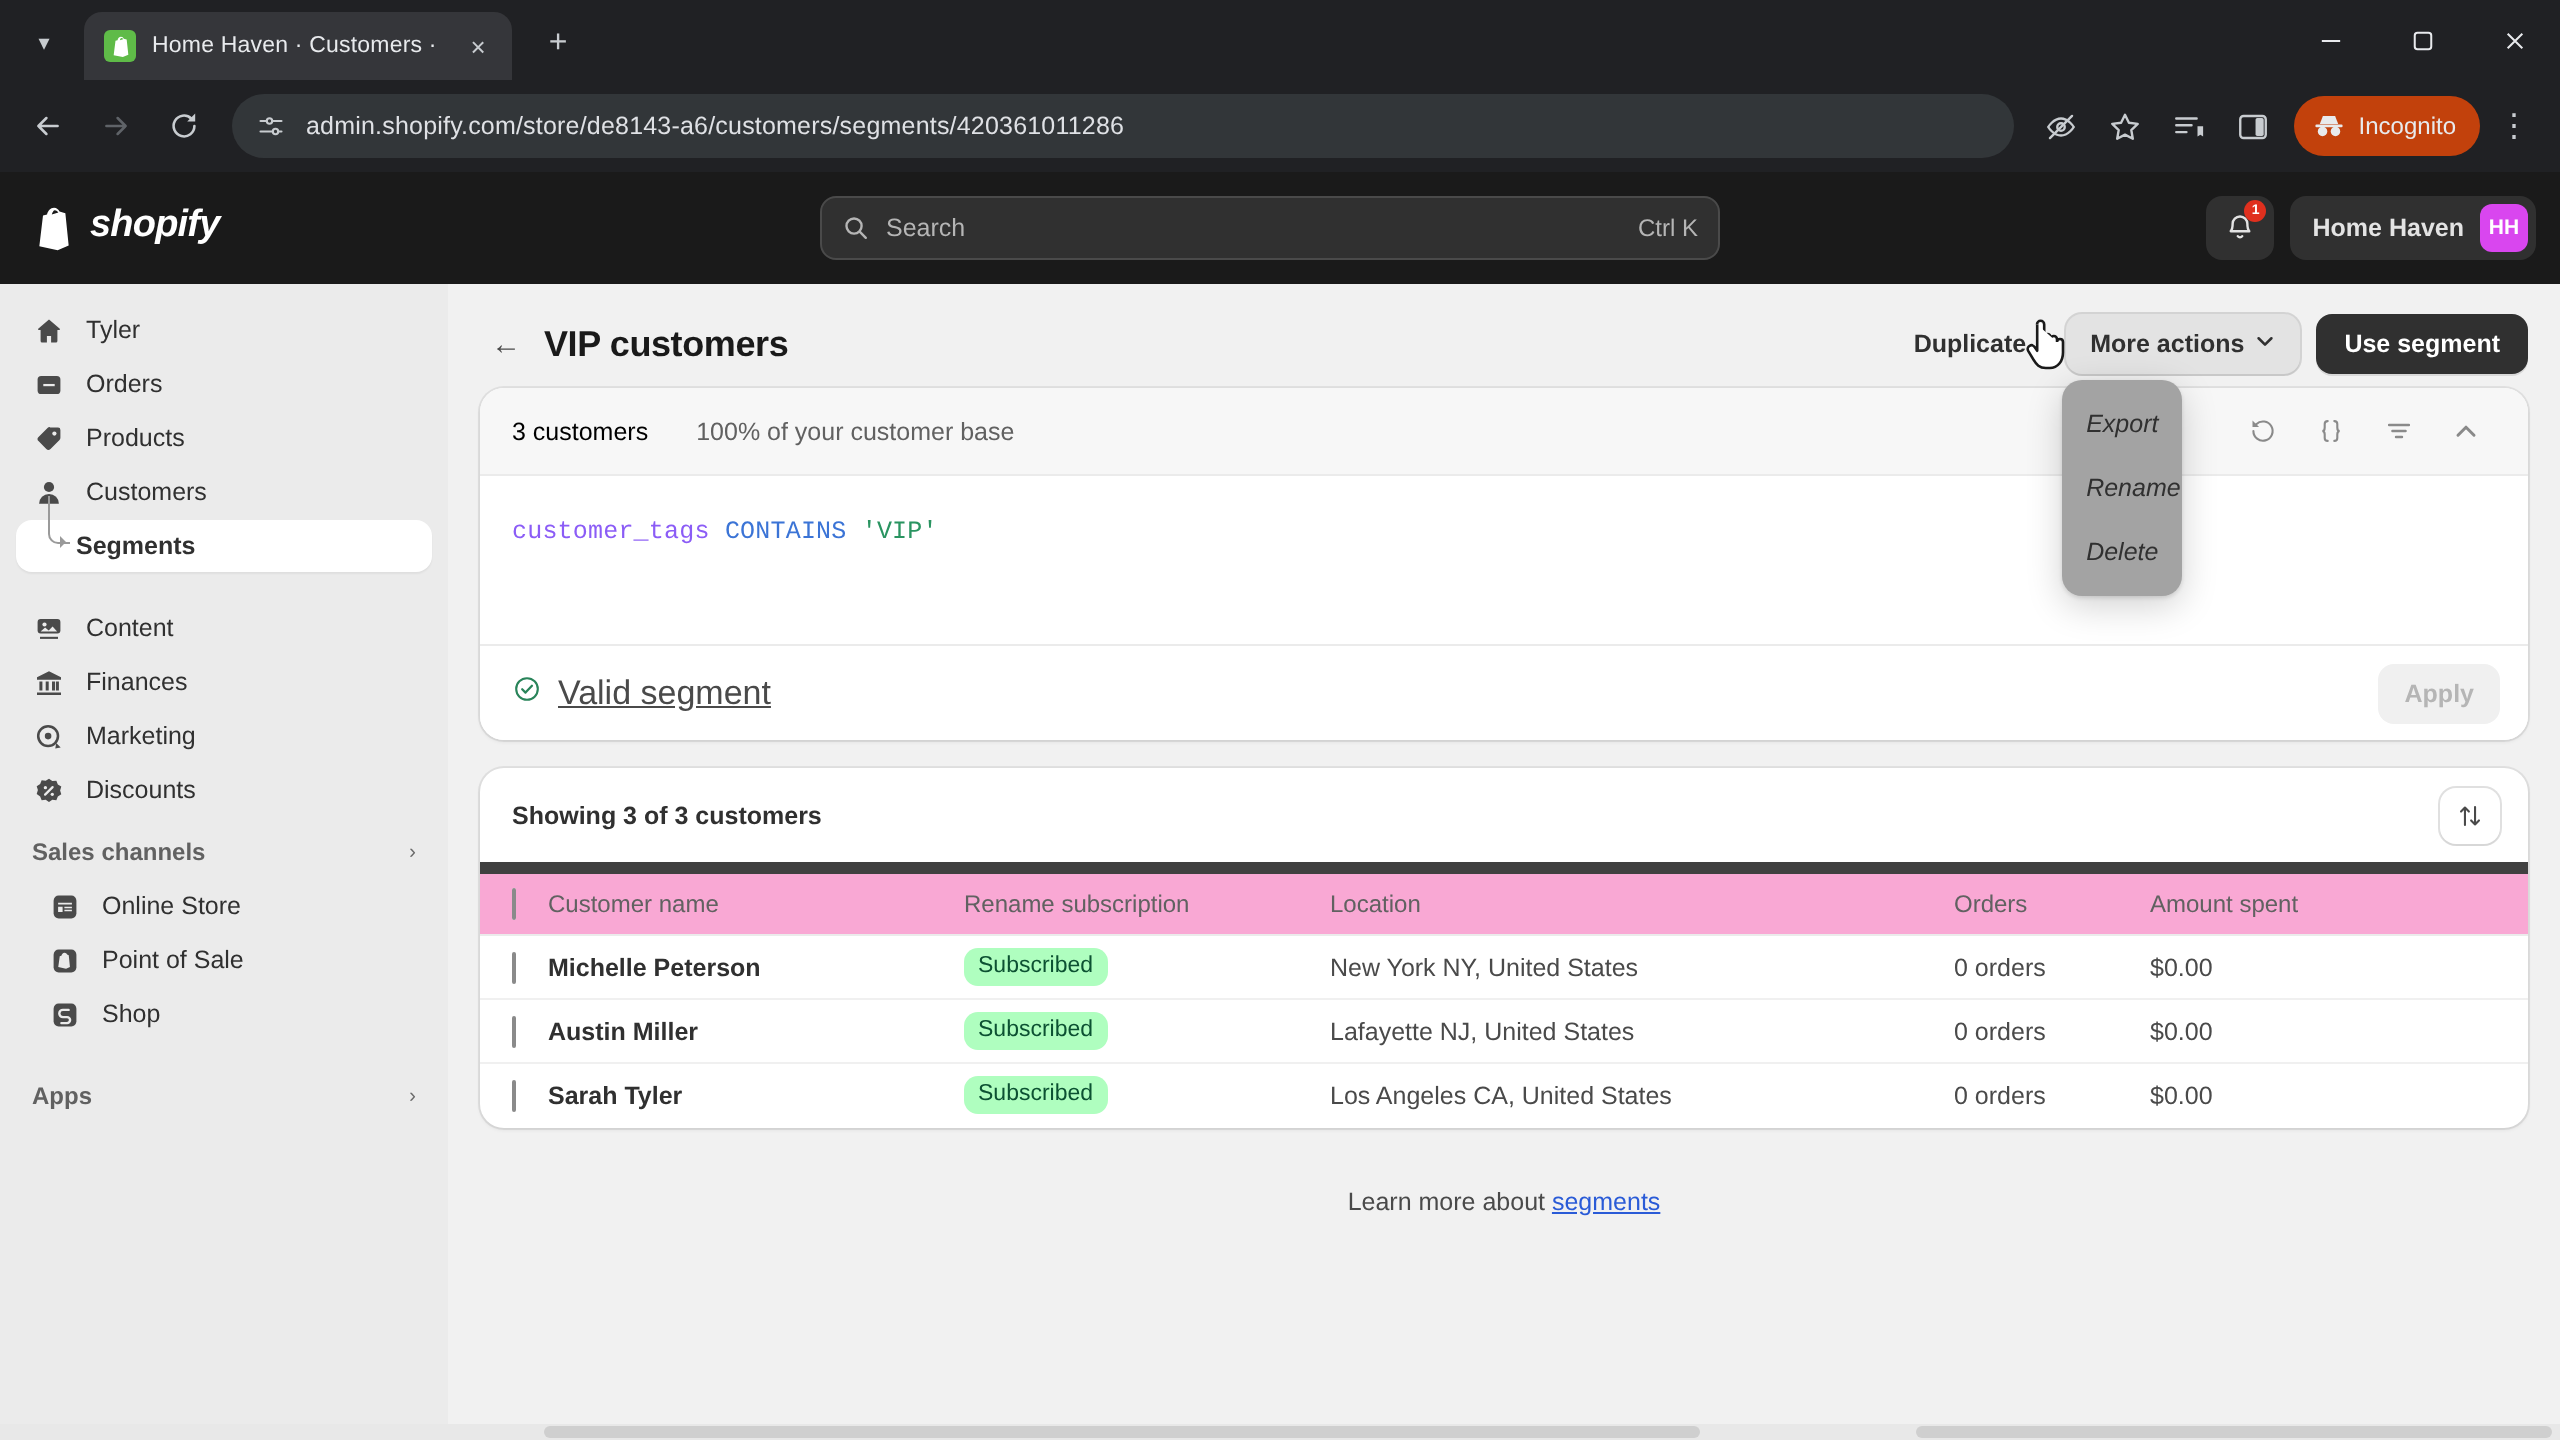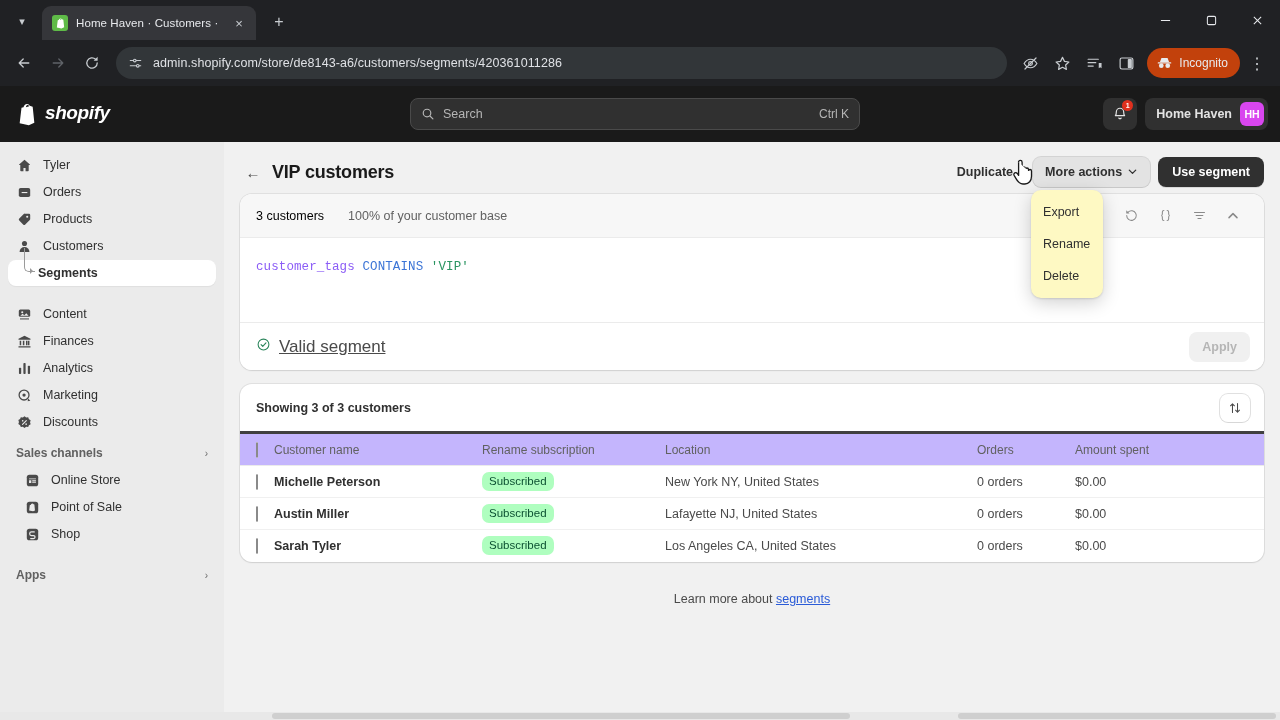--- a/index.html
+++ b/index.html
@@ -154,24 +154,25 @@
     background: #ffffff; color: #303030;
     box-shadow: 0 0 0 1px rgba(0,0,0,.12), 0 1px 0 rgba(0,0,0,.05);
   }
   .btn-secondary.pressed { background: #e3e3e3; }
   .btn-primary {
     background: #303030; color: #fff;
     box-shadow: 0 1px 0 rgba(0,0,0,.1); padding: 0 14px;
   }
 
   .dropdown-menu {
-    position: absolute; top: 33px; left: -2px; width: 72px;
-    background: #fef9c3; border-radius: 10px; padding: 6px 0;
+    position: absolute; top: 33px; left: -2px; width: 60px;
+    background: #a3a3a3; border-radius: 10px; padding: 6px 0;
     box-shadow: 0 1px 2px rgba(0,0,0,.12), 0 5px 18px rgba(0,0,0,.18);
     z-index: 50;
+    font-style: italic;
   }
   .menu-item { height: 32px; display: flex; align-items: center; padding: 0 12px;
     font-size: 12.5px; color: #303030; }
 
   .card {
     background: #fff; border-radius: 12px;
     box-shadow: 0 0 0 1px rgba(0,0,0,.07), 0 1px 2px rgba(0,0,0,.07);
     overflow: hidden; margin-bottom: 14px;
   }
 
@@ -206,21 +207,21 @@
     height: 47px; display: flex; align-items: center; padding: 0 14px 0 16px;
   }
   .table-head-row .ttl { font-size: 12.5px; font-weight: bold; color: #303030; }
   .sort-btn {
     margin-left: auto; width: 30px; height: 28px; border-radius: 8px; background: #fff;
     box-shadow: 0 0 0 1px rgba(0,0,0,.12), 0 1px 0 rgba(0,0,0,.04);
     display: flex; align-items: center; justify-content: center; color: #4a4a4a;
   }
 
   table { width: 100%; border-collapse: collapse; table-layout: fixed; }
-  thead tr { background: #c4b5fd; border-top: 3px solid #404040; border-bottom: 1px solid #ebebeb; }
+  thead tr { background: #f9a8d4; border-top: 6px solid #404040; border-bottom: 1px solid #ebebeb; }
   th {
     text-align: left; font-size: 12px; font-weight: normal; color: #616161;
     padding: 8px 0; height: 33px; vertical-align: middle;
   }
   td { padding: 0; height: 32px; font-size: 12.5px; color: #303030; vertical-align: middle; }
   tbody tr { border-bottom: 1px solid #f0f0f0; }
   tbody tr:last-child { border-bottom: none; }
   .col-chk { width: 34px; padding-left: 16px !important; }
   .col-name { width: 208px; }
   .col-email { width: 183px; }
@@ -461,32 +462,20 @@
 
     <div class="nav-item">
       <span class="ico">
         <svg width="15" height="15" viewBox="0 0 20 20">
             <path fill="#4a4a4a" d="M10 2.2l8 4v1.6H2V6.2zM3.6 9h2v6h-2zm4.2 0h2v6h-2zm4.2 0h2v6h-2zm4.2 0h.4v6h-2V9zM2 16.4h16v1.6H2z"></path>
           </svg>
       </span>
       <span class="lbl">Finances</span>
     </div>
 
-    <div class="nav-item">
-      <span class="ico">
-        <svg width="15" height="15" viewBox="0 0 20 20">
-            <g fill="#4a4a4a">
-              <rect x="2.6" y="9" width="3" height="8.4" rx="1"></rect>
-              <rect x="8.5" y="2.6" width="3" height="14.8" rx="1"></rect>
-              <rect x="14.4" y="6.4" width="3" height="11" rx="1"></rect>
-            </g>
-          </svg>
-      </span>
-      <span class="lbl">Analytics</span>
-    </div>
 
     <div class="nav-item">
       <span class="ico">
         <svg width="15" height="15" viewBox="0 0 20 20">
             <circle cx="9.4" cy="9.4" r="6.6" fill="none" stroke="#4a4a4a" stroke-width="1.7"></circle>
             <circle cx="9.4" cy="9.4" r="2.2" fill="#4a4a4a"></circle>
             <path fill="#4a4a4a" d="M13.8 13l4 4-3.6.6.6-3.6z"></path>
           </svg>
       </span>
       <span class="lbl">Marketing</span>

